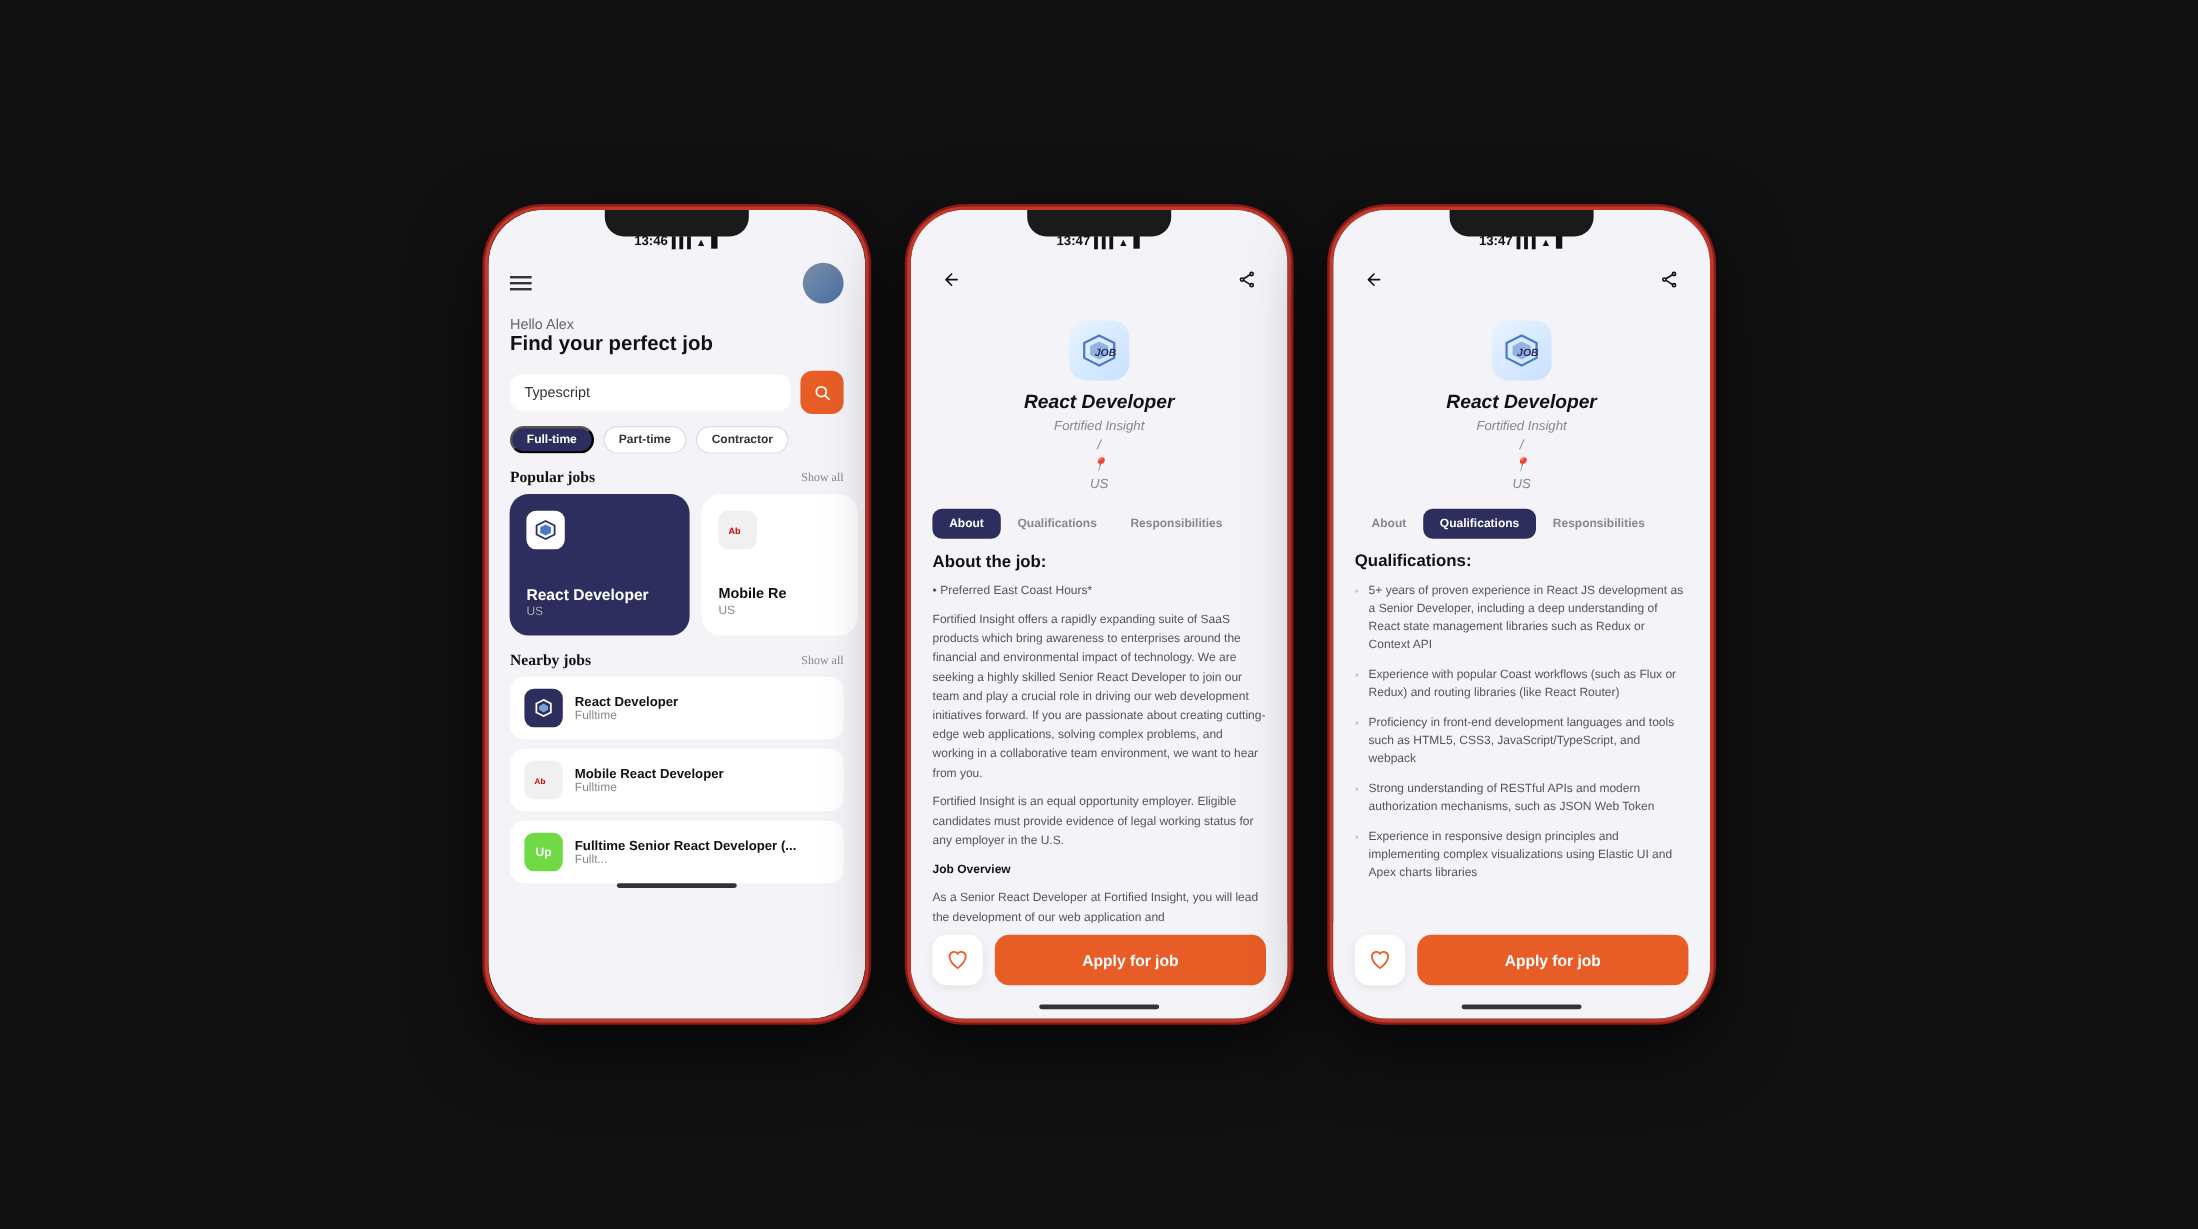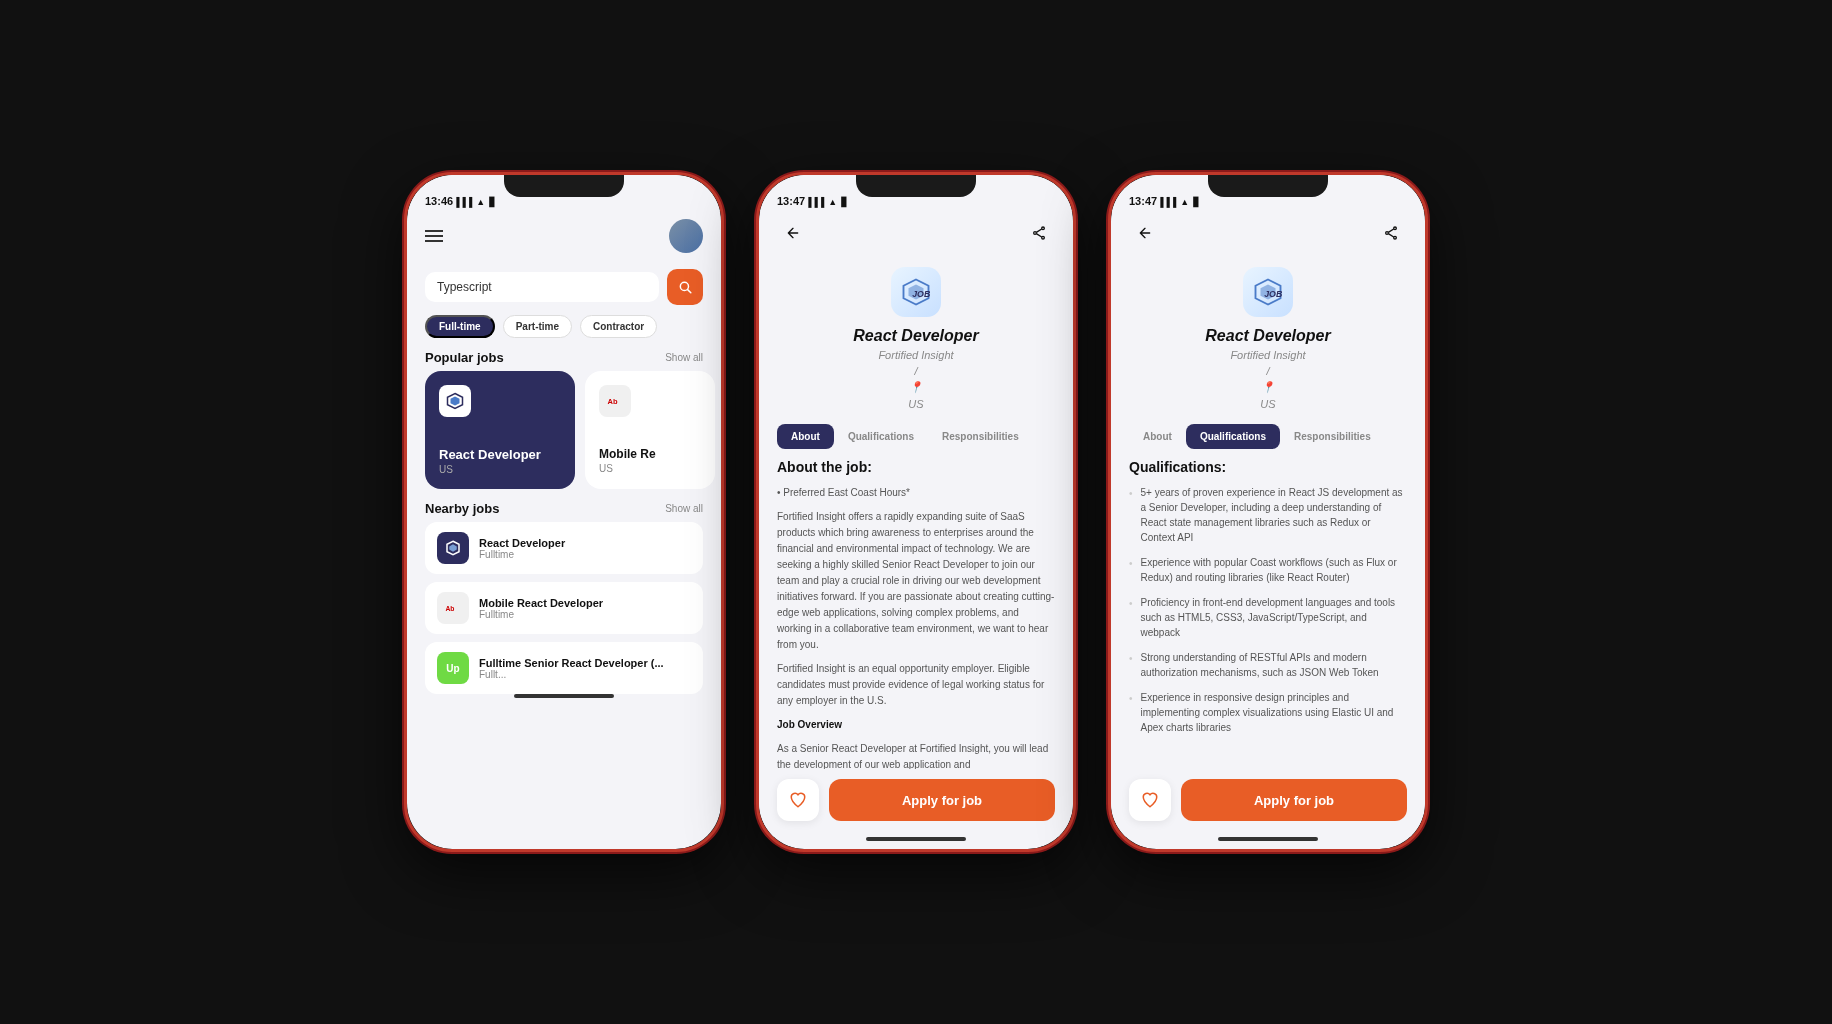--- a/index.html
+++ b/index.html
@@ -49,21 +49,21 @@
       transform: translateX(-50%);
       z-index: 10;
     }
 
     
     .status-bar {
       height: 36px;
       background: #f4f4f8;
       display: flex;
       align-items: flex-end;
-      justify-content: flex-start;
+      justify-content: center;
       padding: 0 18px 4px;
       flex-shrink: 0;
     }
     .status-bar .time {
       font-size: 11px;
       font-weight: 700;
       color: #111;
     }
     .status-icons {
       display: flex;
@@ -177,20 +177,21 @@
       background: #fff;
       color: #333;
       border: 1px solid #ddd;
     }
 
     .section-header {
       display: flex;
       justify-content: space-between;
       align-items: center;
       padding: 12px 18px 6px;
+      font-family: Liberation Serif, serif;
     }
     .section-title {
       font-size: 13px;
       font-weight: 700;
       color: #111;
     }
     .show-all {
       font-size: 10px;
       color: #888;
       cursor: pointer;
@@ -296,20 +297,21 @@
       color: #111;
     }
     .nearby-info .type {
       font-size: 10px;
       color: #888;
     }
 
     
     .screen2, .screen3 {
       background: #f4f4f8;
+      border-radius: 28px;
     }
 
     .job-screen-header {
       display: flex;
       justify-content: space-between;
       align-items: center;
       padding: 6px 18px 8px;
     }
     .back-btn, .share-btn {
       width: 32px;
@@ -477,20 +479,24 @@
 
     <div class="s1-header">
       <div class="hamburger-icon">
         <span></span>
         <span></span>
         <span></span>
       </div>
       <div class="avatar-circle"></div>
     </div>
 
+    <div class="s1-greeting">
+      <div class="hello">Hello Alex</div>
+      <div class="tagline">Find your perfect job</div>
+    </div>
 
     <div class="search-bar">
       <div class="search-input-wrap">
         <input type="text" value="Typescript" style="">
       </div>
       <button class="search-btn">
         <svg width="14" height="14" viewBox="0 0 24 24">
             <circle cx="11" cy="11" r="7" fill="none" stroke="#fff" stroke-width="2.5"></circle>
             <line x1="16.5" y1="16.5" x2="22" y2="22" stroke="#fff" stroke-width="2.5" stroke-linecap="round"></line>
           </svg>

